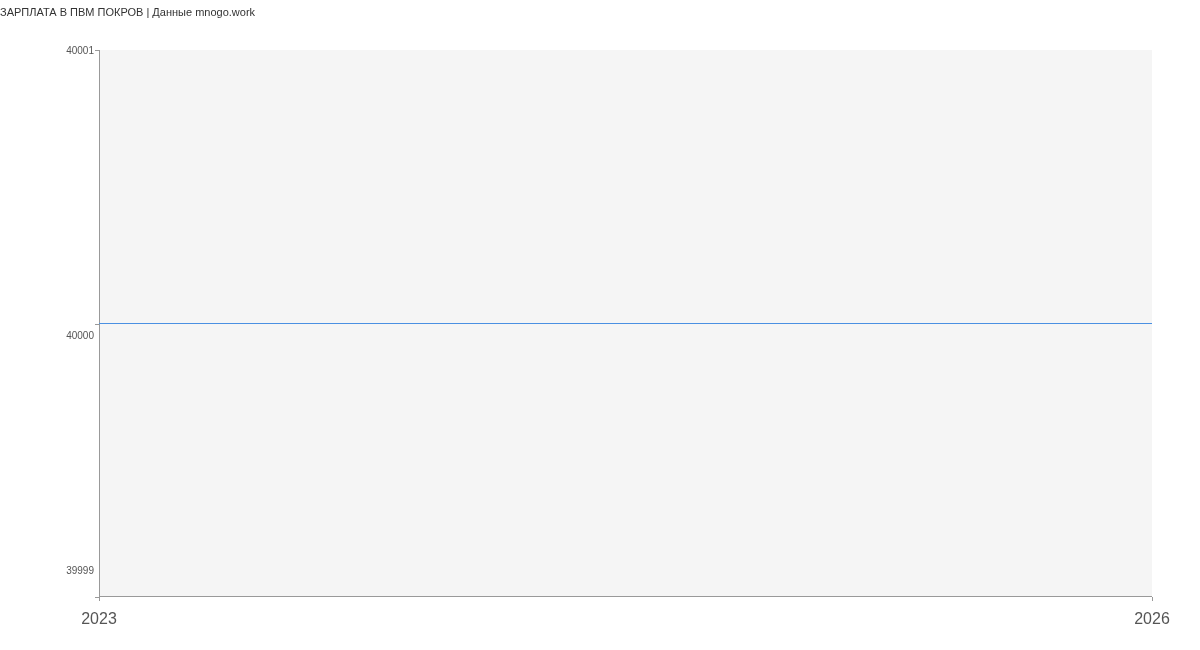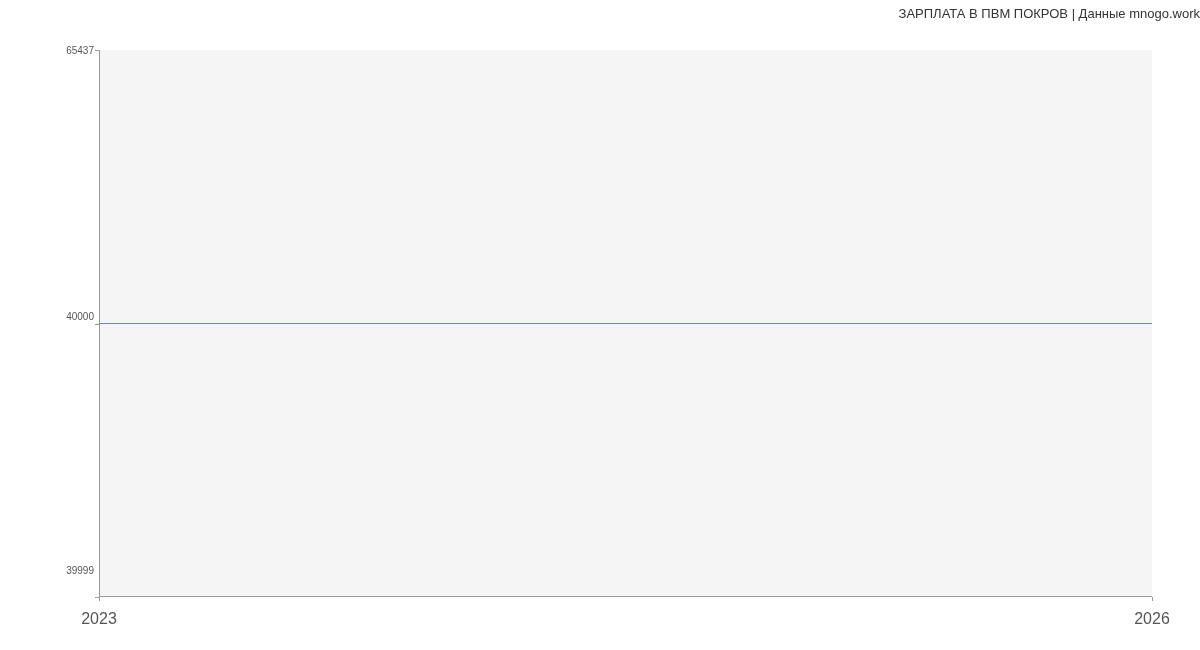--- a/index.html
+++ b/index.html
@@ -1,36 +1,36 @@
 <!DOCTYPE html>
 <html><head>
   <meta charset="utf-8">
   <style>
     *{margin:0;padding:0;box-sizing:border-box}
     body{font-family:Verdana,Geneva,sans-serif;background:#fff;width:1200px;height:650px;position:relative}
-    .title{position:absolute;top:6px;left:0;width:100%;text-align:right;font-size:13px;color:#333}
+    .title{position:absolute;top:6px;left:0;width:100%;text-align:left;font-size:11px;color:#333}
     .plot{position:absolute;left:99px;top:50px;width:1053px;height:547px;background:#f5f5f5;border-left:1px solid #999;border-bottom:1px solid #999}
     .ytick{position:absolute;right:1106px;font-size:10px;color:#555;transform:translateY(-50%)}
     .ytm{position:absolute;left:95px;width:4px;height:1px;background:#999}
     .xtick{position:absolute;top:610px;font-size:16px;color:#555;transform:translateX(-50%)}
     .xtm{position:absolute;top:597px;width:1px;height:4px;background:#999}
     .line{position:absolute;left:99px;width:1053px;height:1px;background:#4a90e2}
   </style>
 </head>
 <body>
 
 <div class="title">ЗАРПЛАТА В ПВМ ПОКРОВ | Данные mnogo.work</div>
 
 <div class="plot"></div>
 
 <div class="line" style="top:323px"></div>
 
 <div class="ytick" style="top:570px">39999</div>
 <div class="ytm" style="top:597px"></div>
-<div class="ytick" style="top:316px">40000</div>
+<div class="ytick" style="top:335px">40000</div>
 <div class="ytm" style="top:324px"></div>
-<div class="ytick" style="top:50px">65437</div>
+<div class="ytick" style="top:50px">40001</div>
 <div class="ytm" style="top:50px"></div>
 
 <div class="xtick" style="left:99px">2023</div>
 <div class="xtm" style="left:99px"></div>
 <div class="xtick" style="left:1152px">2026</div>
 <div class="xtm" style="left:1152px"></div>
 
 </body></html>

